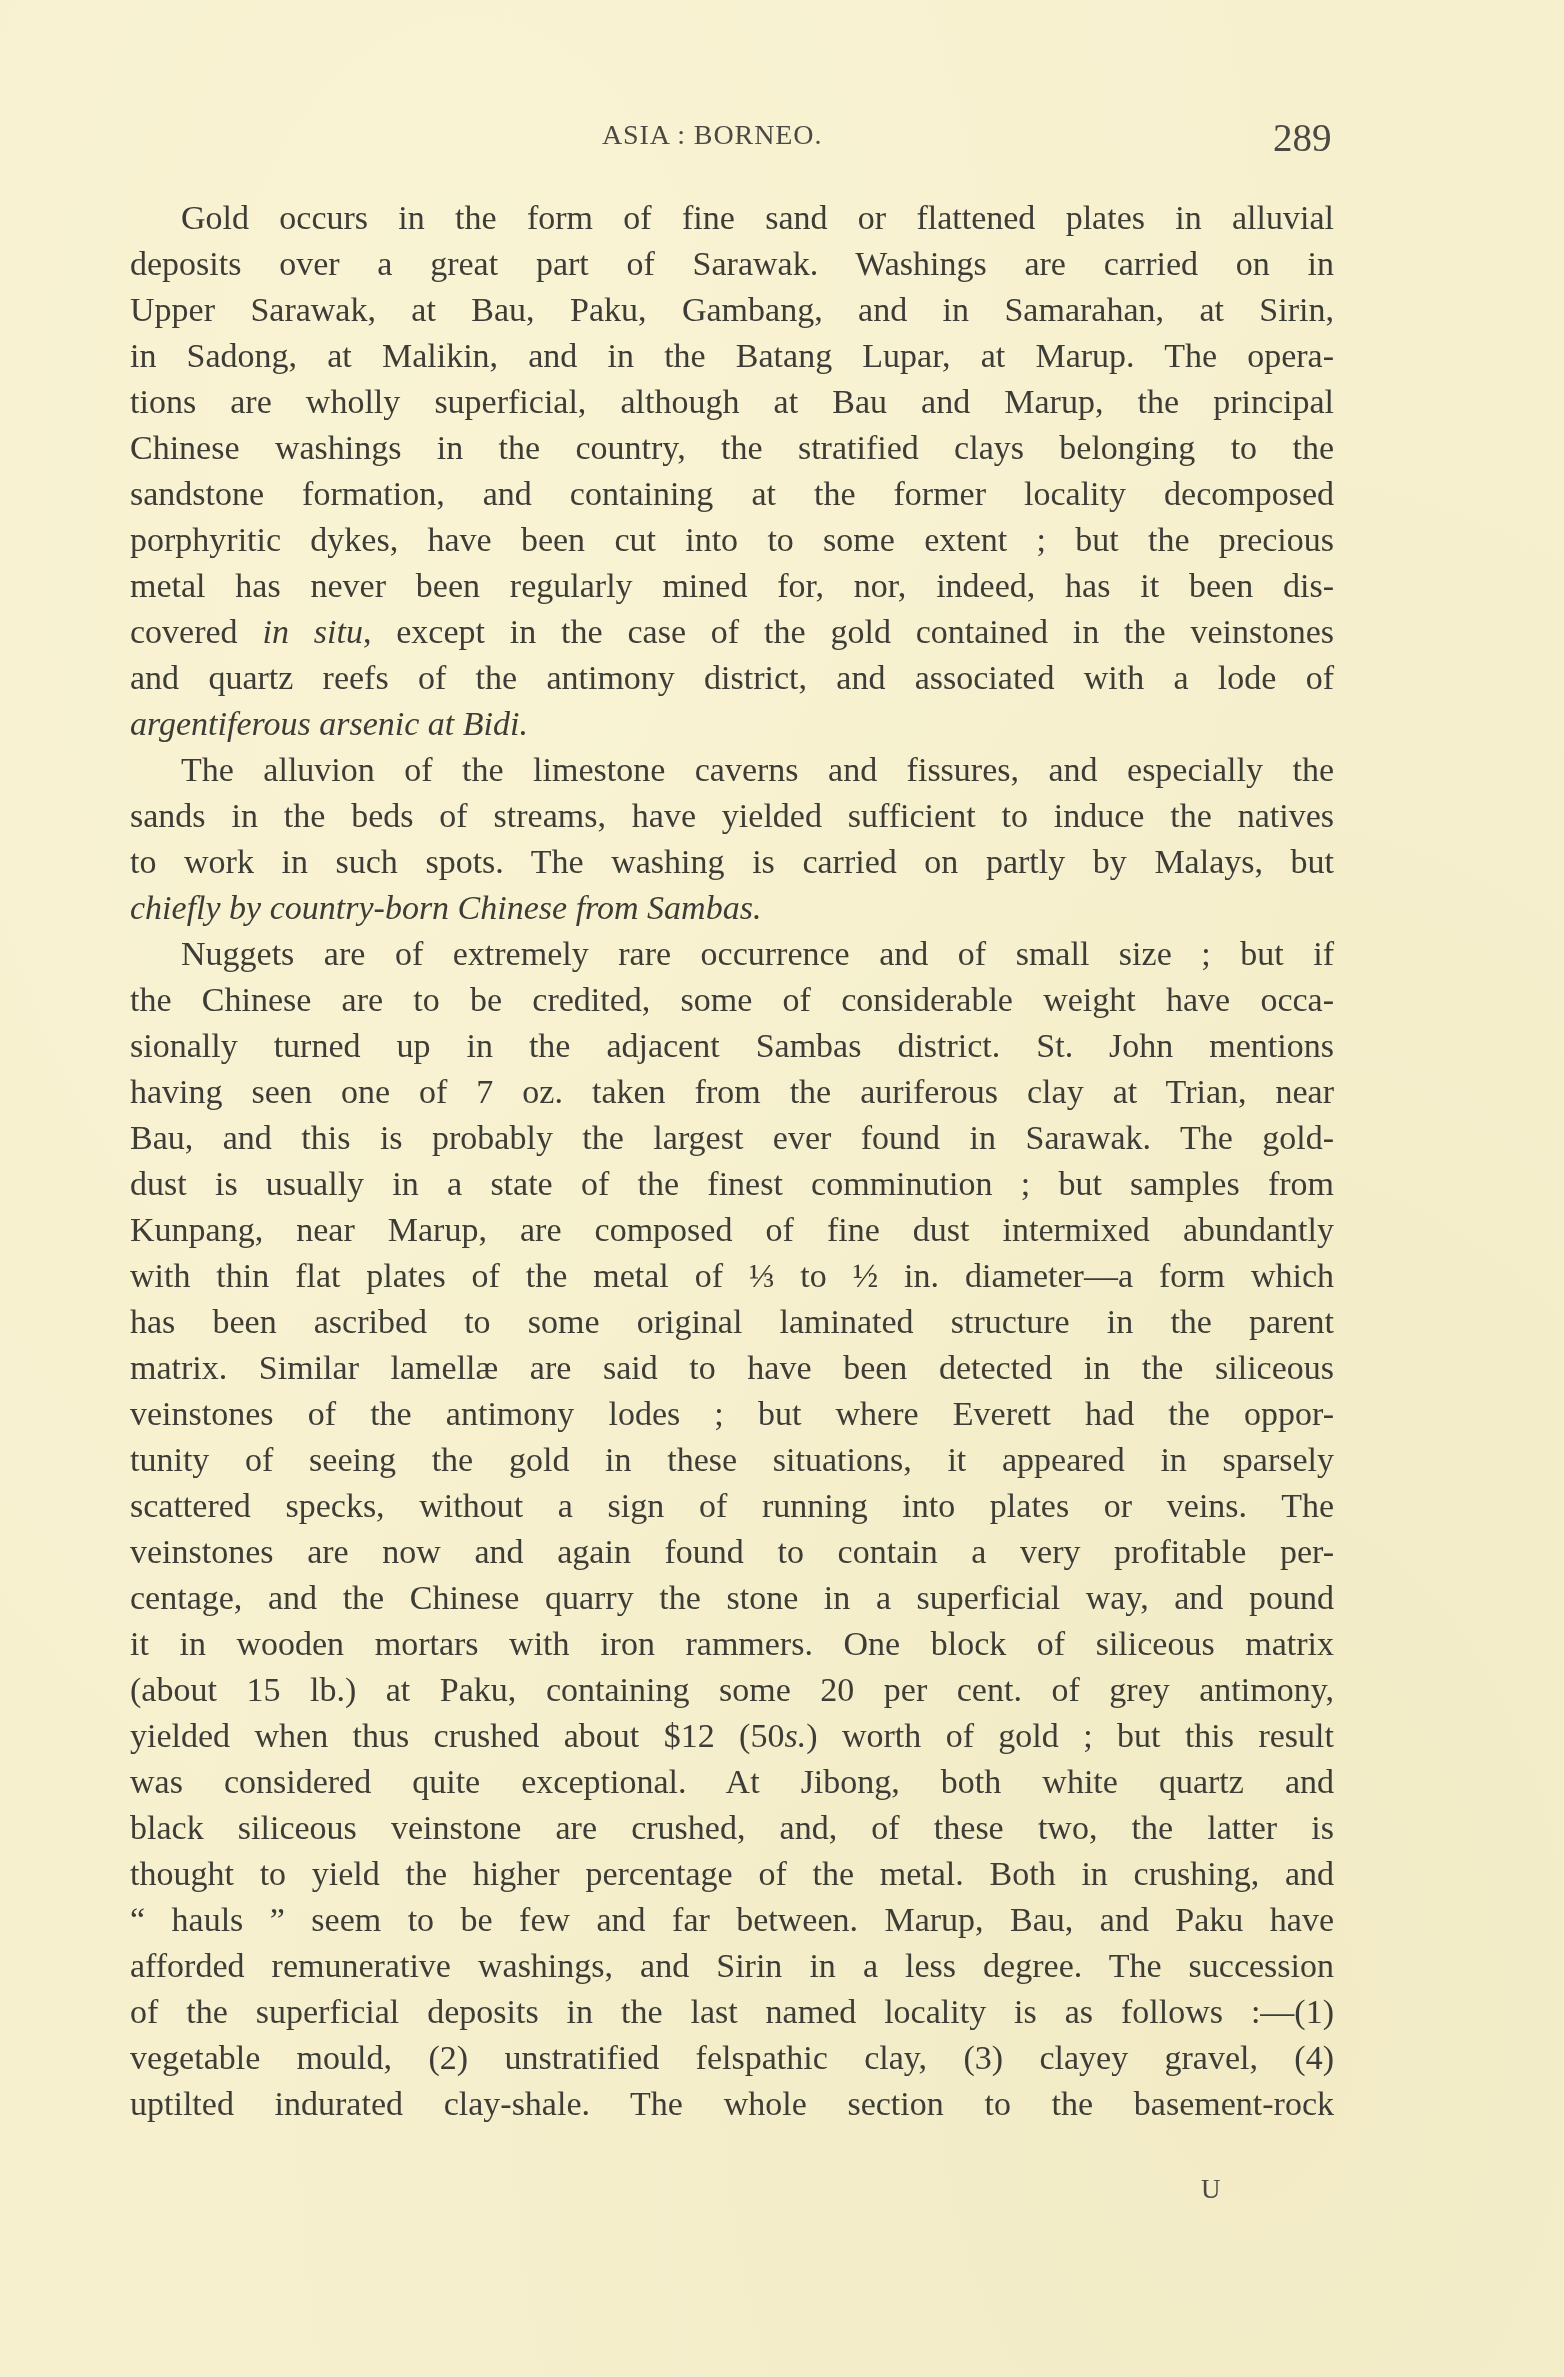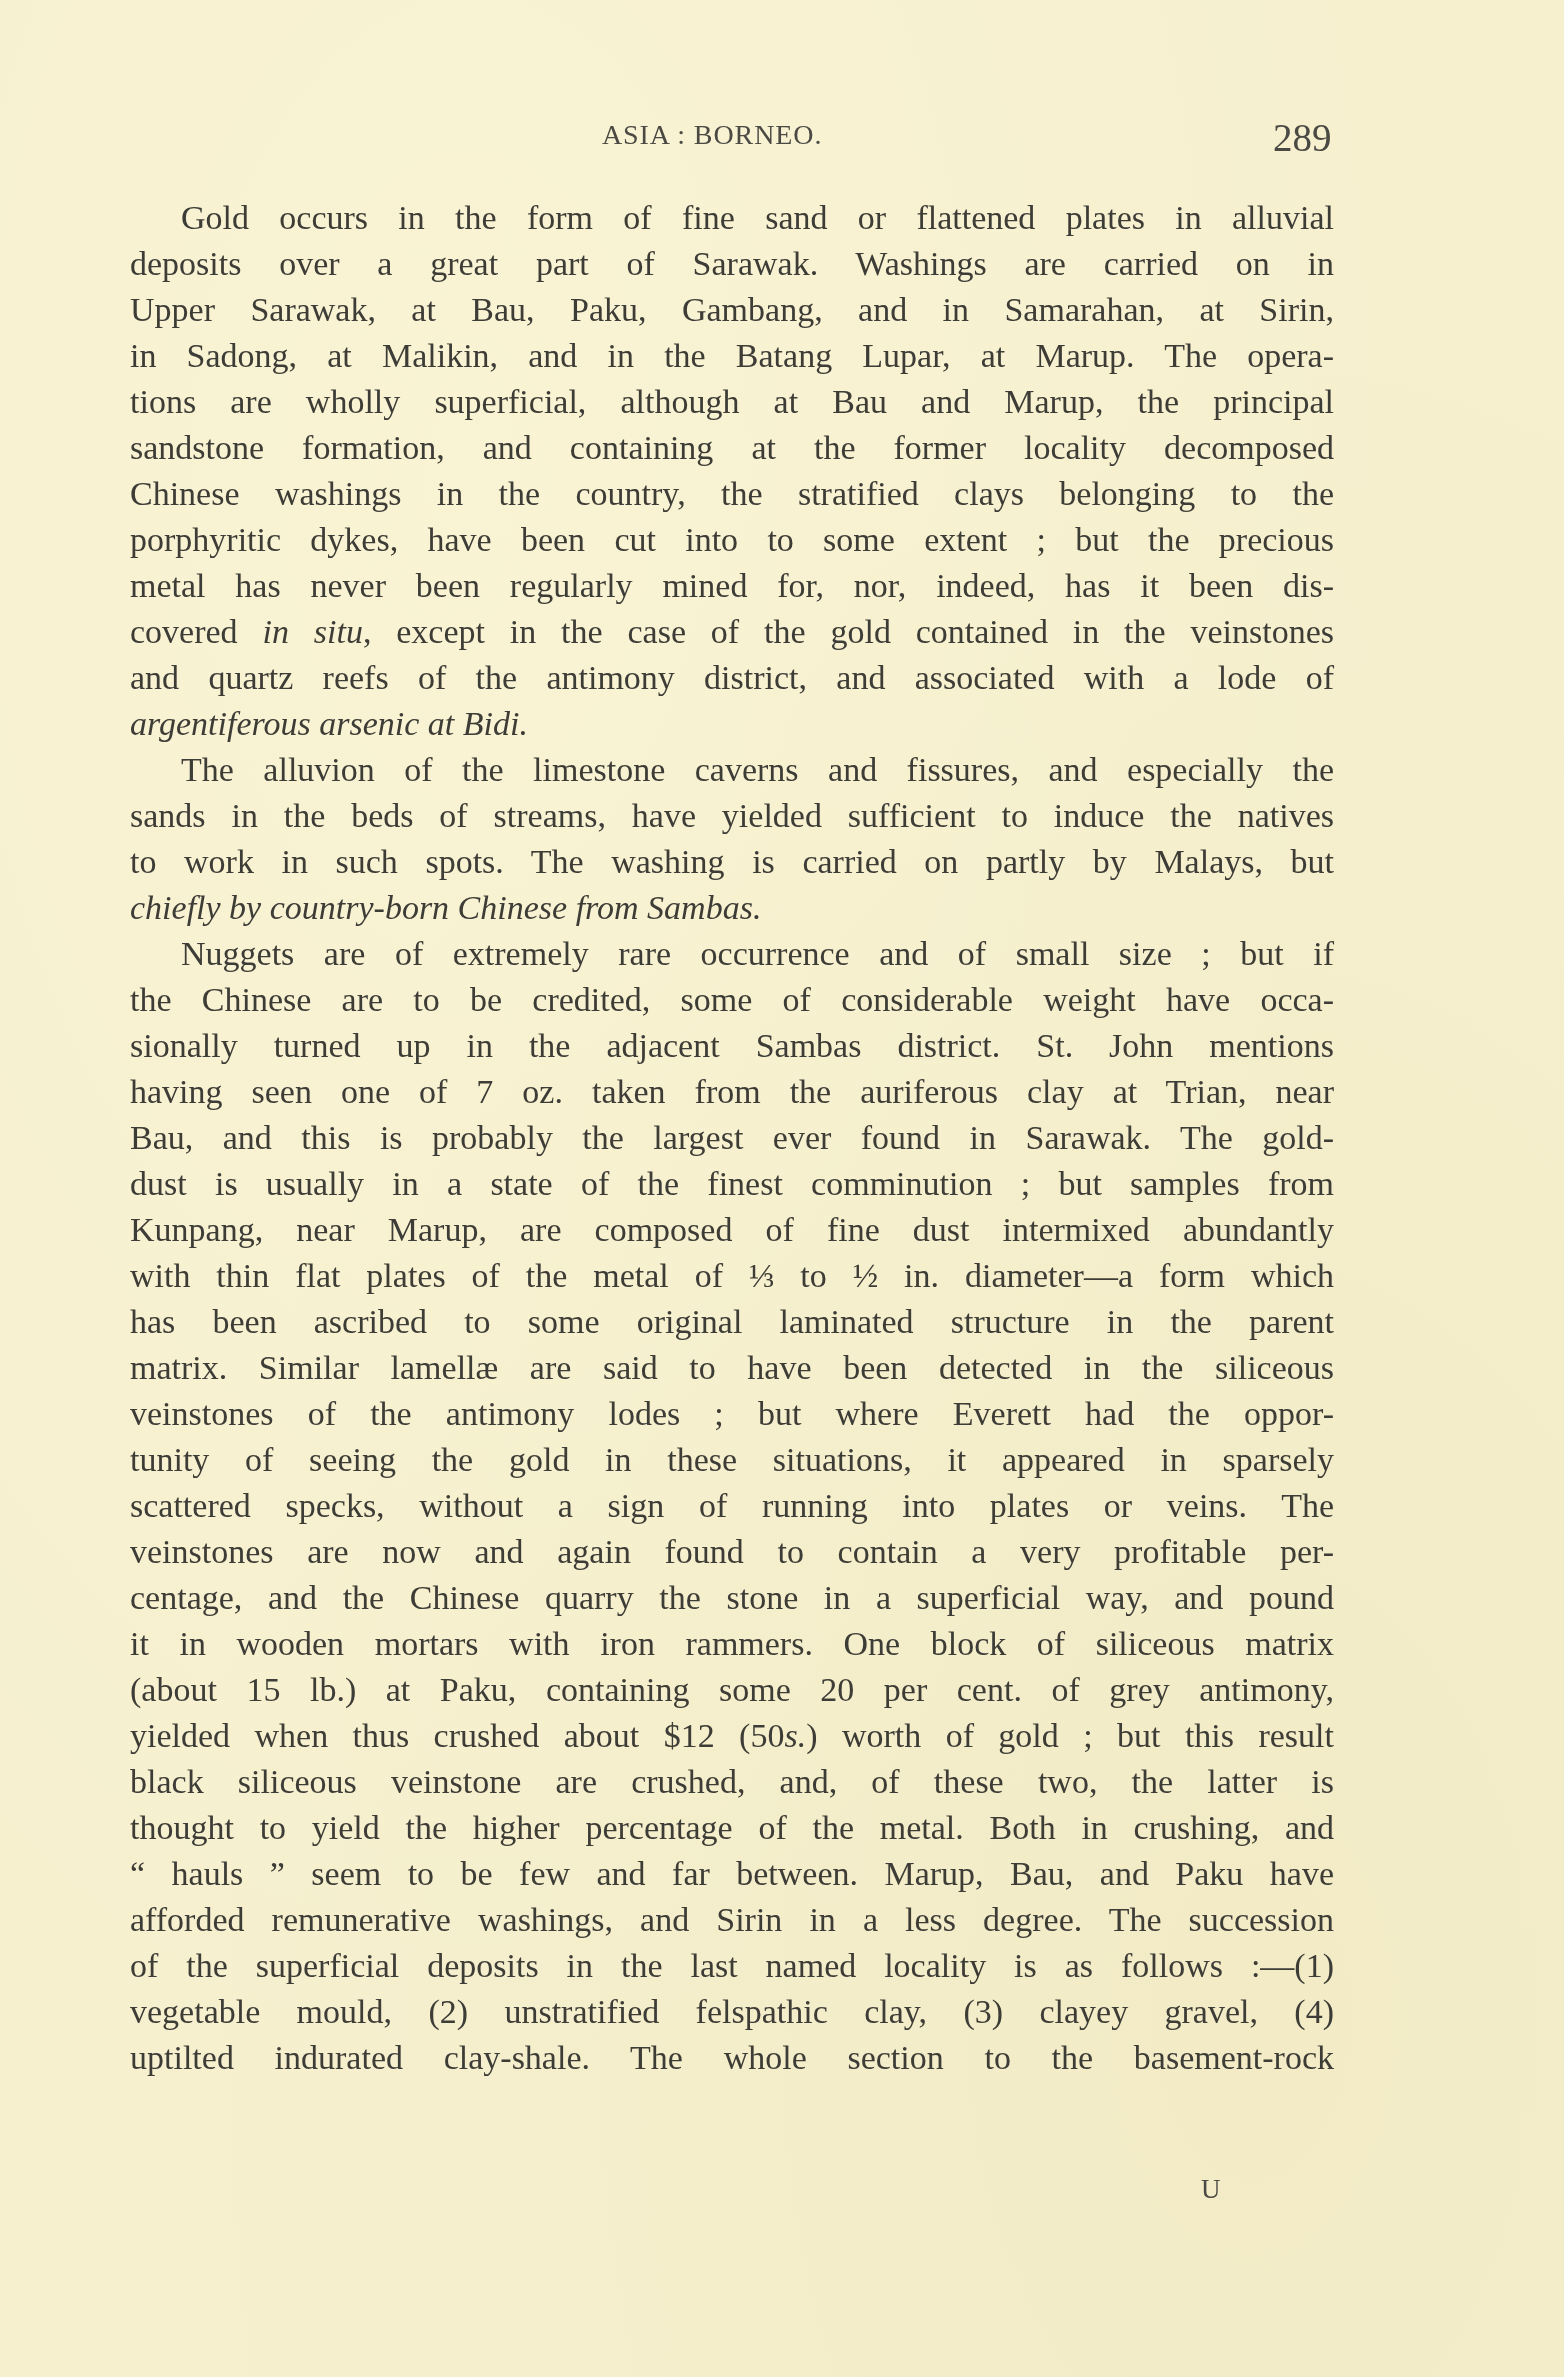--- a/index.html
+++ b/index.html
@@ -92,22 +92,22 @@
     <span class="page-number">289</span>
   </div>
 
   <div class="body-text" id="body-text">
       <div>
         <span class="line indent">Gold occurs in the form of fine sand or flattened plates in alluvial</span>
         <span class="line">deposits over a great part of Sarawak.  Washings are carried on in</span>
         <span class="line">Upper Sarawak, at Bau, Paku, Gambang, and in Samarahan, at Sirin,</span>
         <span class="line">in Sadong, at Malikin, and in the Batang Lupar, at Marup.  The opera-</span>
         <span class="line">tions are wholly superficial, although at Bau and Marup, the principal</span>
+        <span class="line">Chinese washings in the country, the stratified clays belonging to the</span>
         <span class="line">sandstone formation, and containing at the former locality decomposed</span>
-        <span class="line">Chinese washings in the country, the stratified clays belonging to the</span>
         <span class="line">porphyritic dykes, have been cut into to some extent ; but the precious</span>
         <span class="line">metal has never been regularly mined for, nor, indeed, has it been dis-</span>
         <span class="line">covered <span class="it">in situ</span>, except in the case of the gold contained in the veinstones</span>
         <span class="line">and quartz reefs of the antimony district, and associated with a lode of</span>
         <span class="line last">argentiferous arsenic at Bidi.</span>
       </div>
       <div>
         <span class="line indent">The alluvion of the limestone caverns and fissures, and especially the</span>
         <span class="line">sands in the beds of streams, have yielded sufficient to induce the natives</span>
         <span class="line">to work in such spots.  The washing is carried on partly by Malays, but</span>
@@ -125,20 +125,21 @@
         <span class="line">has been ascribed to some original laminated structure in the parent</span>
         <span class="line">matrix.  Similar lamellæ are said to have been detected in the siliceous</span>
         <span class="line">veinstones of the antimony lodes ; but where Everett had the oppor-</span>
         <span class="line">tunity of seeing the gold in these situations, it appeared in sparsely</span>
         <span class="line">scattered specks, without a sign of running into plates or veins.  The</span>
         <span class="line">veinstones are now and again found to contain a very profitable per-</span>
         <span class="line">centage, and the Chinese quarry the stone in a superficial way, and pound</span>
         <span class="line">it in wooden mortars with iron rammers.  One block of siliceous matrix</span>
         <span class="line">(about 15 lb.) at Paku, containing some 20 per cent. of grey antimony,</span>
         <span class="line">yielded when thus crushed about $12 (50<span class="it">s.</span>) worth of gold ; but this result</span>
+        <span class="line">was considered quite exceptional.  At Jibong, both white quartz and</span>
         <span class="line">black siliceous veinstone are crushed, and, of these two, the latter is</span>
         <span class="line">thought to yield the higher percentage of the metal.  Both in crushing, and</span>
         <span class="line">“ hauls ” seem to be few and far between.  Marup, Bau, and Paku have</span>
         <span class="line">afforded remunerative washings, and Sirin in a less degree.  The succession</span>
         <span class="line">of the superficial deposits in the last named locality is as follows :—(1)</span>
         <span class="line">vegetable mould, (2) unstratified felspathic clay, (3) clayey gravel, (4)</span>
         <span class="line">uptilted indurated clay-shale.  The whole section to the basement-rock</span>
       </div>
     </div>
 

